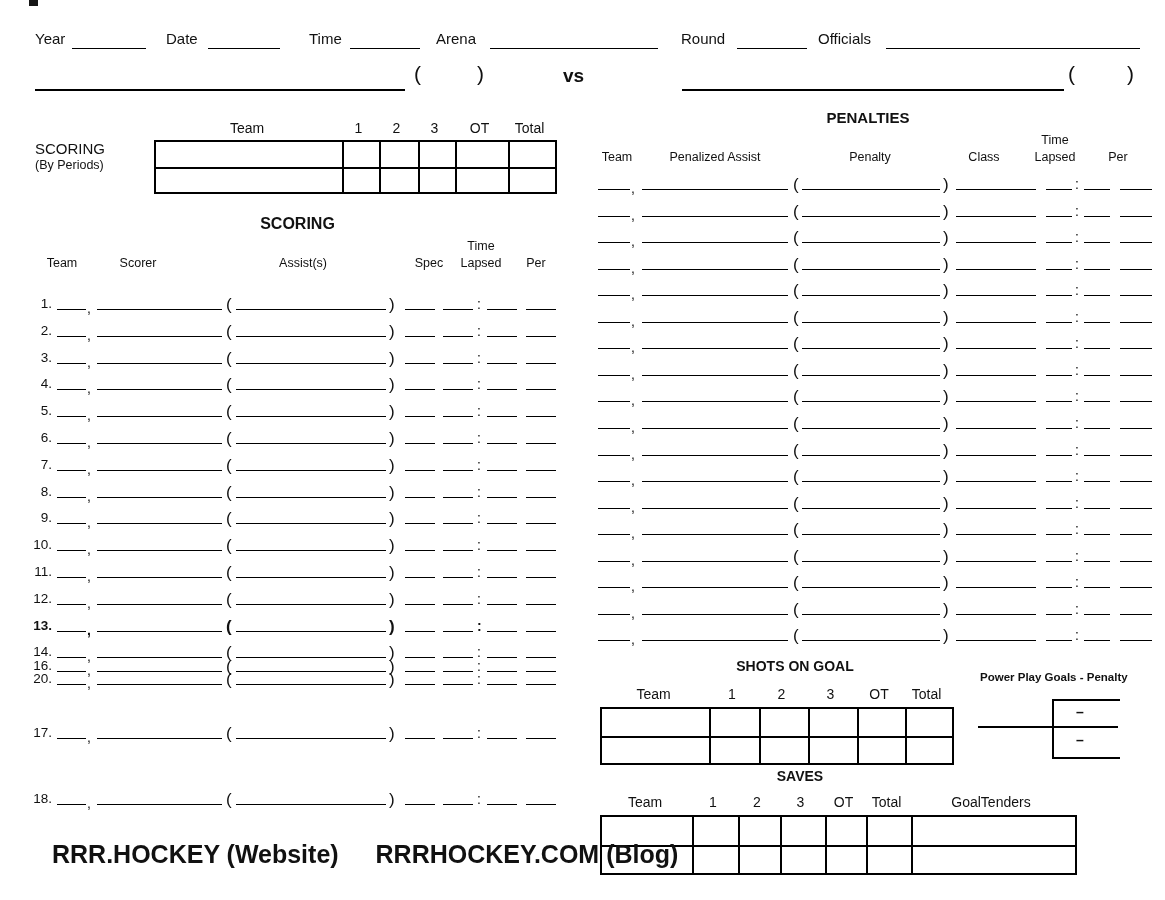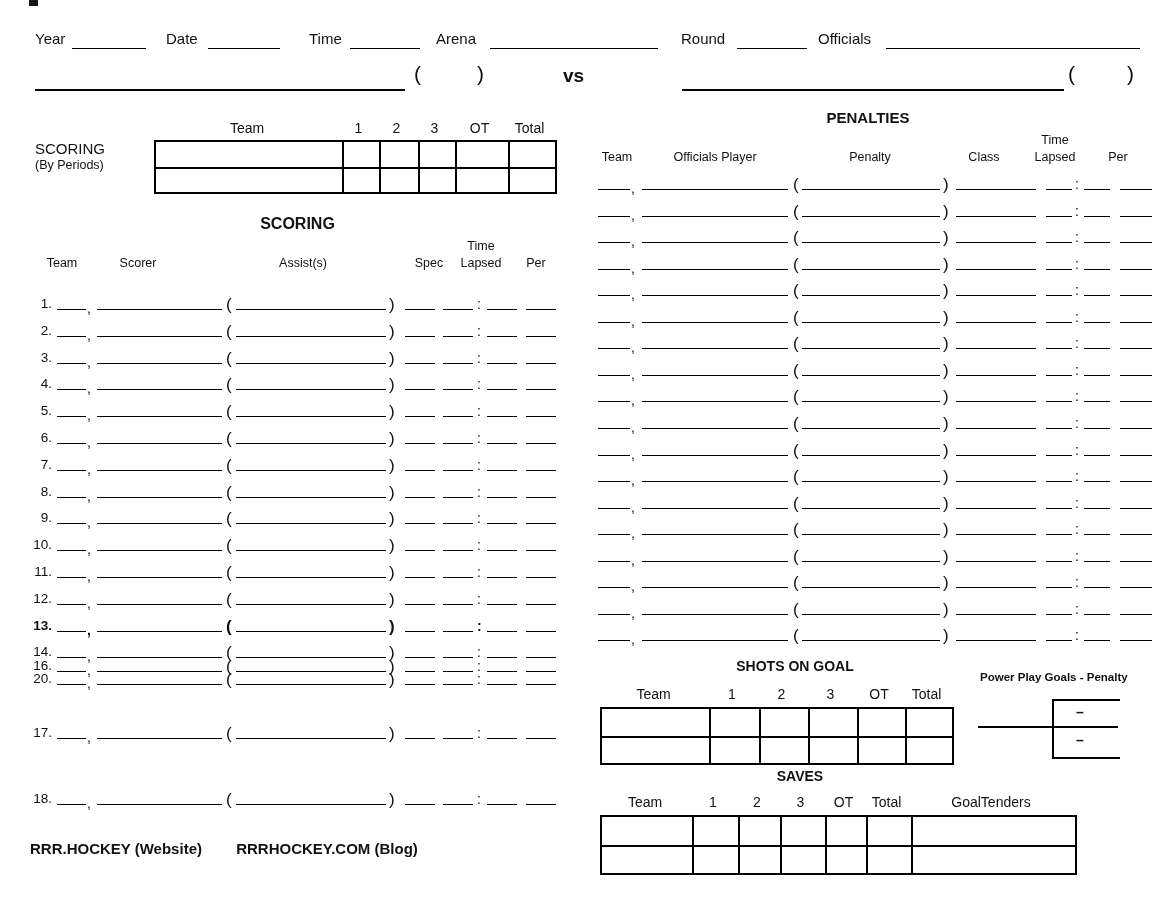--- a/index.html
+++ b/index.html
@@ -361,21 +361,21 @@
     <span class="pt s-colon">:</span>
     <span class="rb s-t2"></span>
     <span class="rb s-per"></span>
   </div>
       </div>
   </div>
 
   <div>
     <div class="abs bold" style="left:720px;top:109px;width:296px;text-align:center;font-size:15px">PENALTIES</div>
     <span class="cx hd" style="left:617px;top:150px">Team</span>
-    <span class="cx hd" style="left:715px;top:150px">Officials Player</span>
+    <span class="cx hd" style="left:715px;top:150px">Penalized Assist</span>
     <span class="cx hd" style="left:870px;top:150px">Penalty</span>
     <span class="cx hd" style="left:984px;top:150px">Class</span>
     <span class="cx hd" style="left:1055px;top:133px">Time</span>
     <span class="cx hd" style="left:1055px;top:150px">Lapsed</span>
     <span class="cx hd" style="left:1118px;top:150px">Per</span>
     <div id="penalty-rows">
         <div class="p-row" style="top: 170px;">
     <span class="rb p-team"></span>
     <span class="pt p-comma">,</span>
     <span class="rb p-player"></span>
@@ -676,18 +676,18 @@
           <div class="grid-cell" style="width: 46px; height: 28px;"></div>
           <div class="grid-cell" style="width: 42px; height: 28px;"></div>
           <div class="grid-cell" style="width: 45px; height: 28px;"></div>
           <div class="grid-cell" style="width: 41px; height: 28px;"></div>
           <div class="grid-cell" style="width: 45px; height: 28px;"></div>
           <div class="grid-cell" style="width: 164px; height: 28px;"></div>
         </div>
       </div>
   </div>
 
-  <div class="abs bold" style="left:30px;top:840px;font-size:15px">
+  <div class="abs bold" style="left:52px;top:840px;font-size:25px">
     <span>RRR.HOCKEY (Website)</span>
     <span style="margin-left:30px">RRRHOCKEY.COM (Blog)</span>
   </div>
 
 </div>
 
 </body></html>

